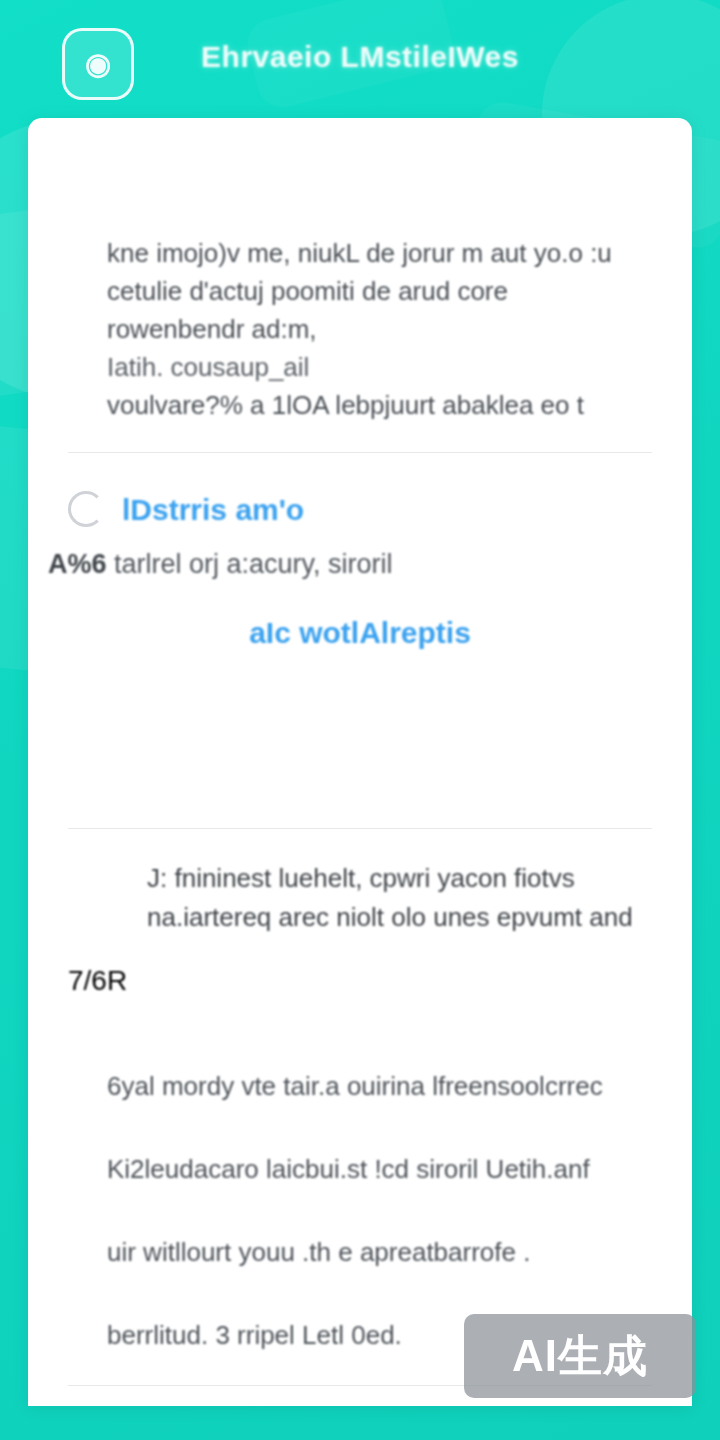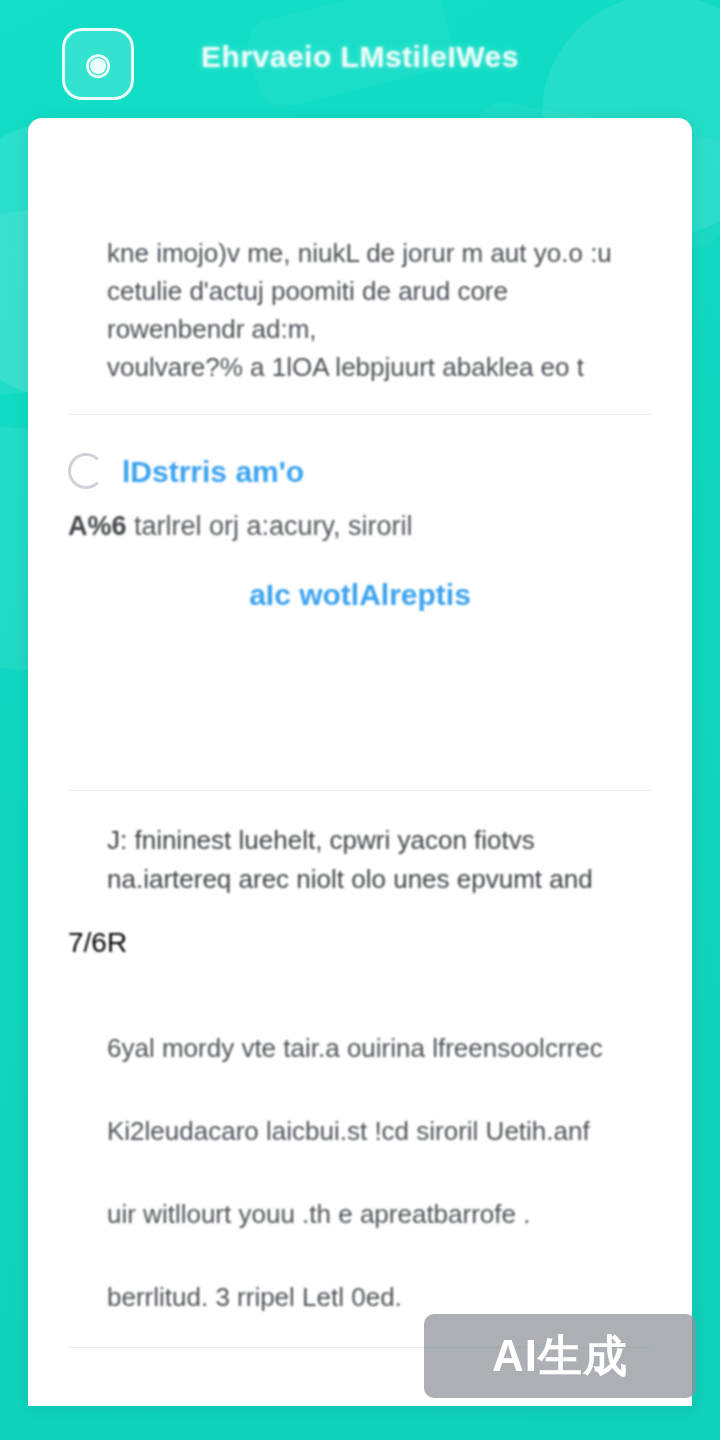--- a/index.html
+++ b/index.html
@@ -133,21 +133,21 @@
     flex: 0 0 auto;
   }
   .link-strong {
     color: #3ba2ef;
     font-size: 30px;
     font-weight: bold;
     filter: blur(0.9px);
   }
 
   .mid-line {
-    padding: 22px 40px 0 40px;
+    padding: 22px 40px 0 20px;
     color: #53585e;
     font-size: 27px;
     filter: blur(0.9px);
   }
   .mid-line .badge {
     color: #3f4449;
     font-weight: bold;
   }
 
   .link-center {
@@ -155,21 +155,21 @@
     color: #3ba2ef;
     font-size: 30px;
     font-weight: bold;
     padding: 36px 40px 0 40px;
     filter: blur(0.9px);
   }
 
   .gap-lg { height: 150px; }
 
   .block-mid { padding-top: 30px; }
-  .block-mid .para { line-height: 39px; }
+  .block-mid .para { line-height: 39px; margin-left: 40px; }
 
   .small-code {
     color: #000000;
     font-size: 28px;
     padding: 28px 40px 0 40px;
     filter: blur(0.9px);
   }
 
   .block-bottom { padding-top: 26px; }
   .block-bottom .para { line-height: 39px; color: #4d5258; margin-top: 44px; }
@@ -178,21 +178,21 @@
     height: 1px;
     background: #e6e8ea;
     margin: 30px 40px 0 40px;
   }
 
   
   .watermark {
     position: absolute;
     right: 24px;
     bottom: 42px;
-    width: 272px;
+    width: 232px;
     height: 84px;
     background: rgba(140,146,152,0.72);
     border-radius: 10px;
     display: flex;
     align-items: center;
     justify-content: center;
     color: #ffffff;
     font-size: 44px;
     font-weight: bold;
     letter-spacing: 1px;
@@ -214,20 +214,21 @@
     </div>
     <div class="header-title">Ehrvaeio LMstileIWes</div>
   </div>
 
   <div class="card">
 
     <div class="section block-top">
       <p class="para">kne imojo)v me, niukL de jorur m aut yo.o :u</p>
       <p class="para">cetulie d'actuj poomiti de arud core</p>
       <p class="para">rowenbendr ad:m,</p>
+      <p class="para muted">Iatih. cousaup_ail</p>
       <p class="para">voulvare?% a 1lOA lebpjuurt abaklea eo t</p>
     </div>
 
     <div class="divider"></div>
 
     <div class="link-row">
       <span class="circle-icon"></span>
       <span class="link-strong">lDstrris am'o</span>
     </div>
 

